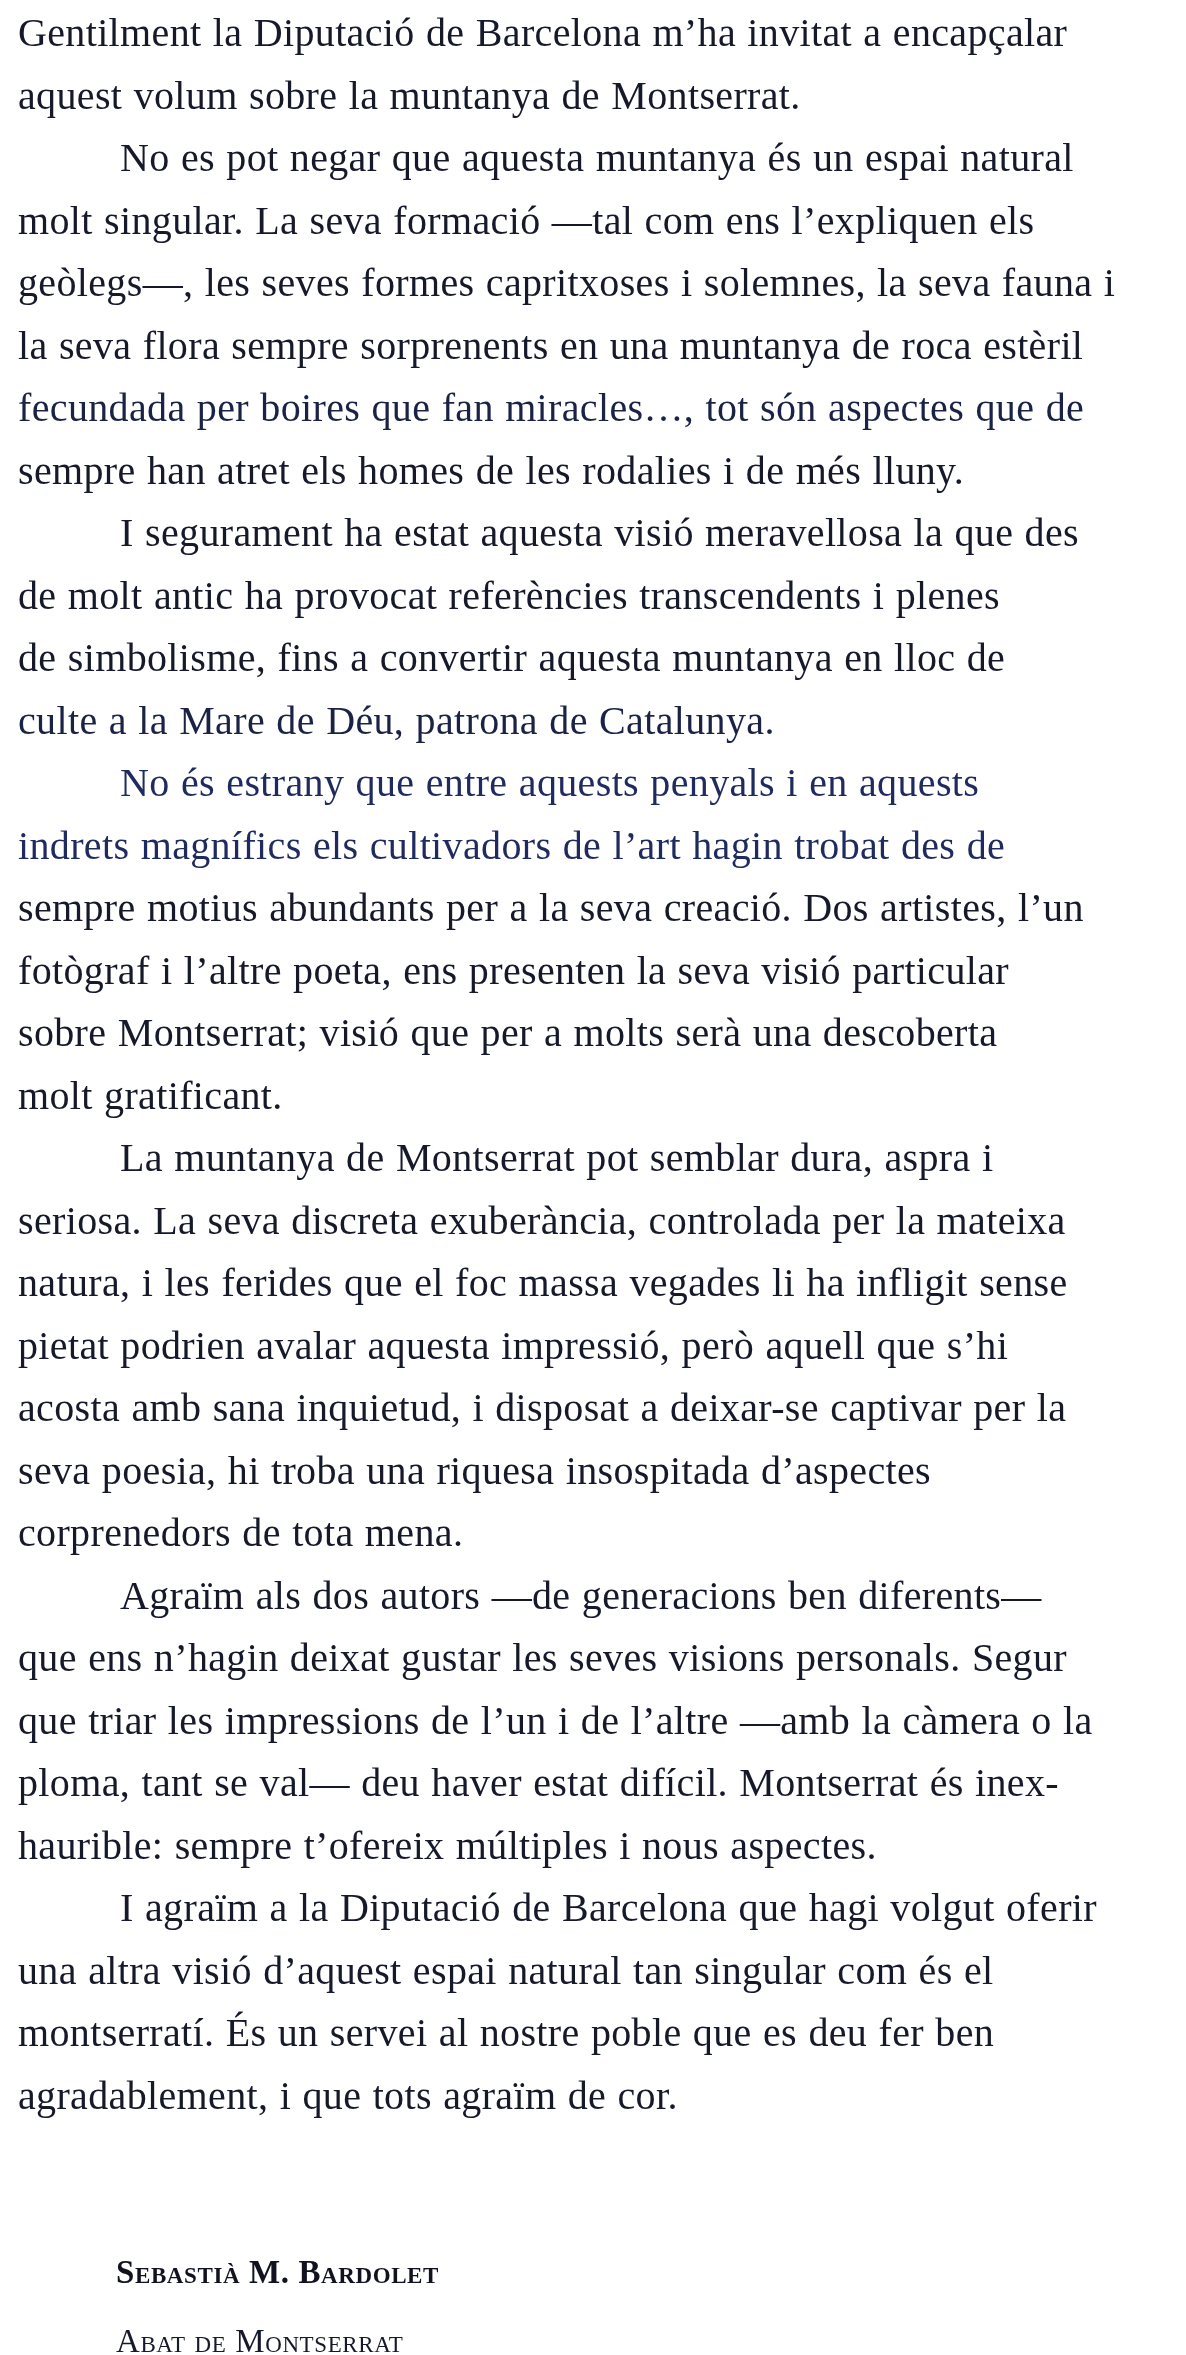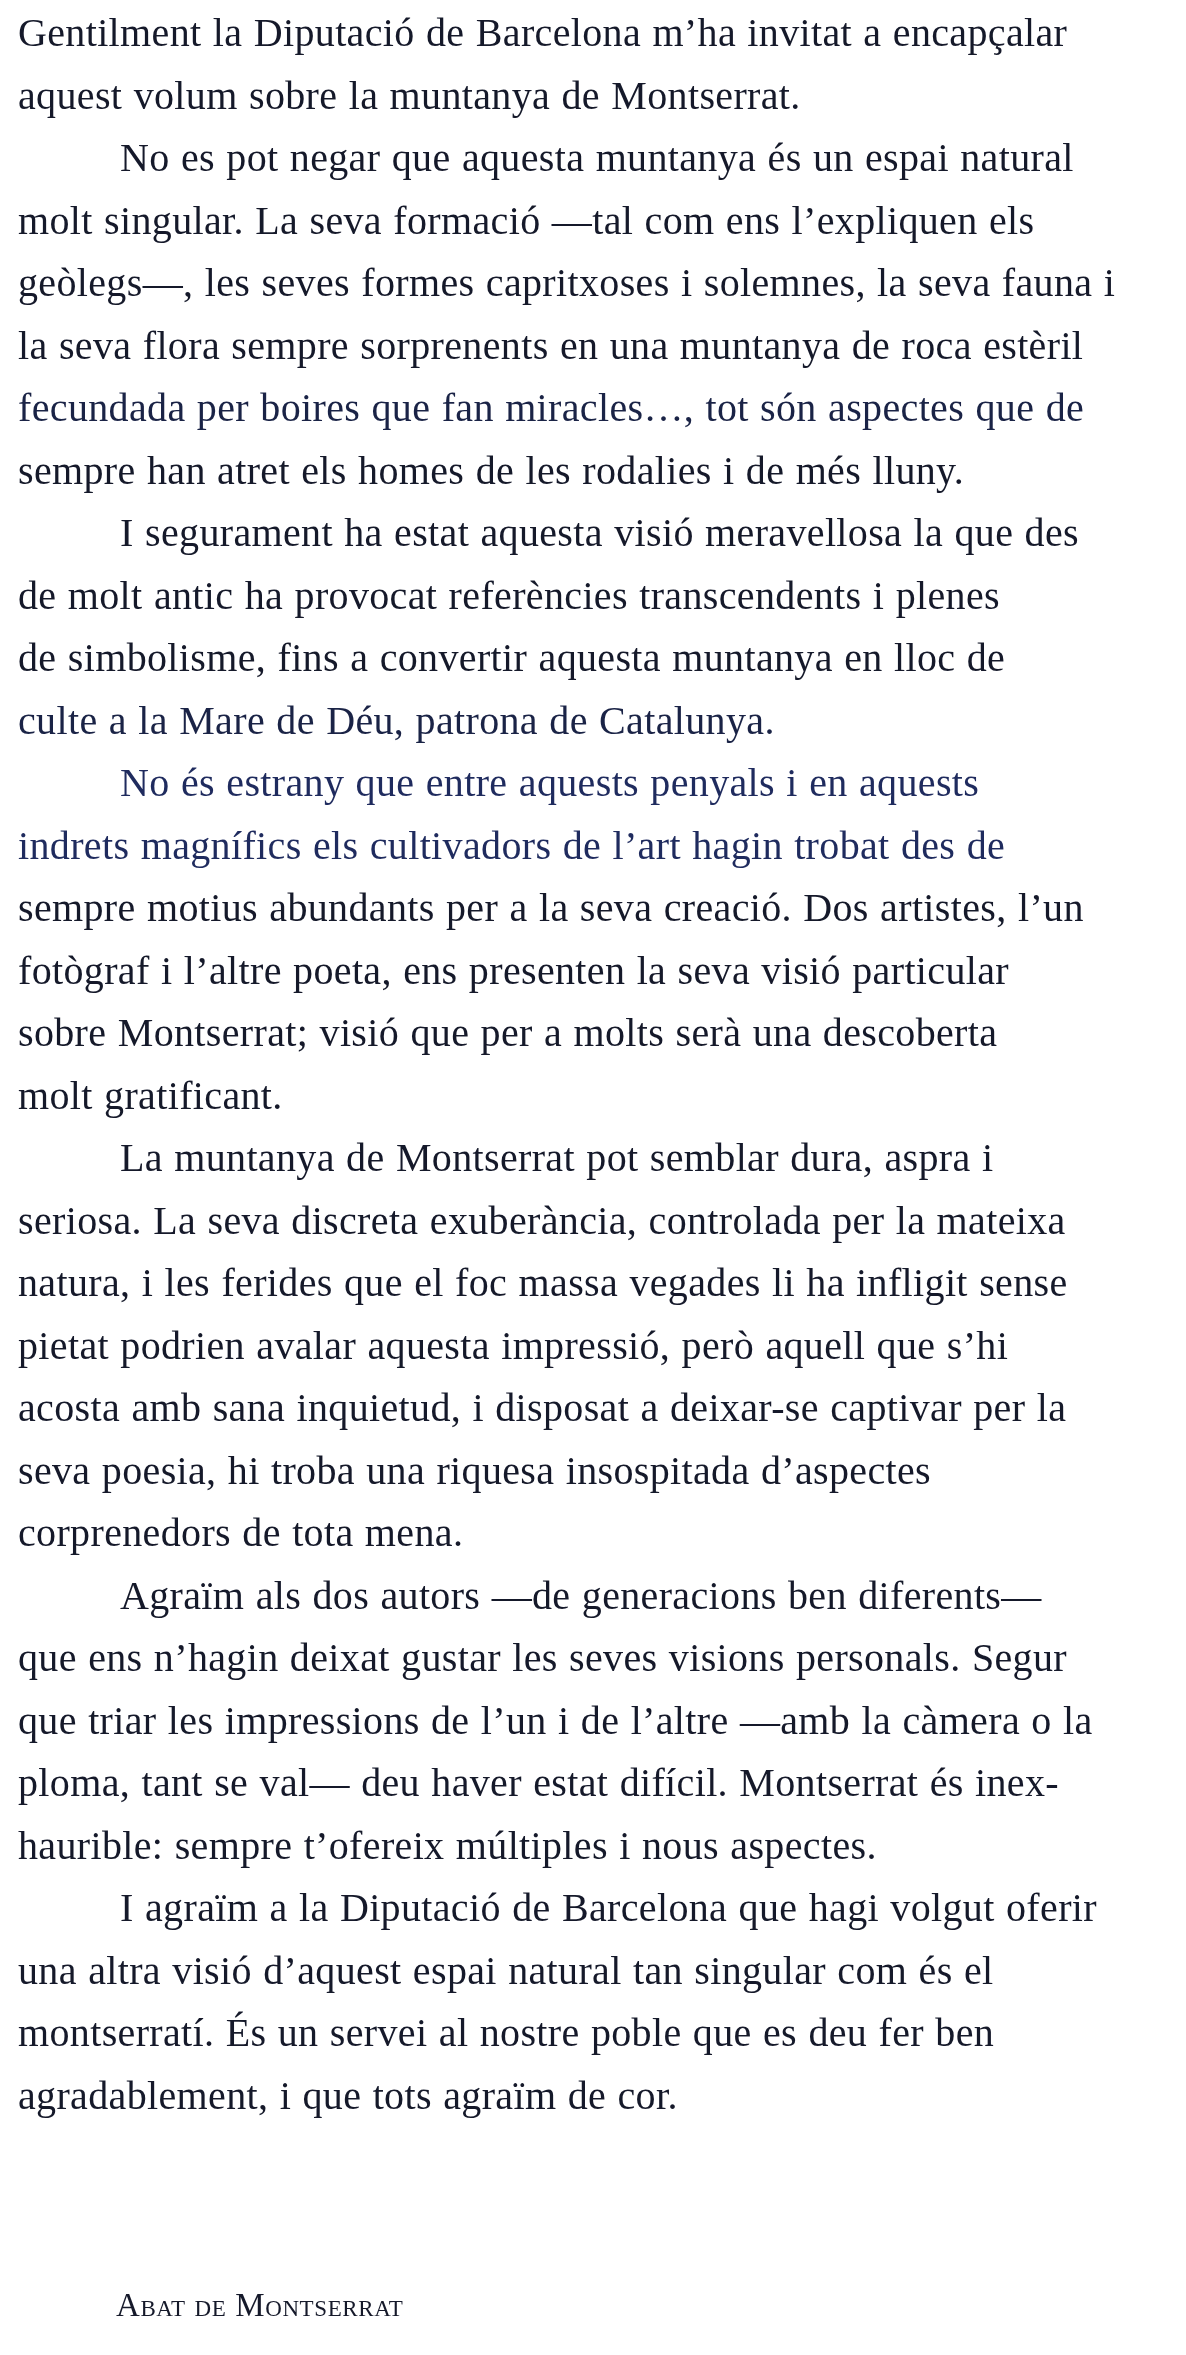--- a/index.html
+++ b/index.html
@@ -106,15 +106,16 @@
     <div class="line">que triar les impressions de l’un i de l’altre —amb la càmera o la</div>
     <div class="line">ploma, tant se val— deu haver estat difícil. Montserrat és inex-</div>
     <div class="line">haurible: sempre t’ofereix múltiples i nous aspectes.</div>
     <div class="line indent">I agraïm a la Diputació de Barcelona que hagi volgut oferir</div>
     <div class="line">una altra visió d’aquest espai natural tan singular com és el</div>
     <div class="line">montserratí. És un servei al nostre poble que es deu fer ben</div>
     <div class="line">agradablement, i que tots agraïm de cor.</div>
   </div>
 
   <div class="signature">
+    <div class="sig-name">Sebastià M. Bardolet</div>
     <div class="sig-title">Abat de Montserrat</div>
   </div>
 </div>
 
 </body></html>

